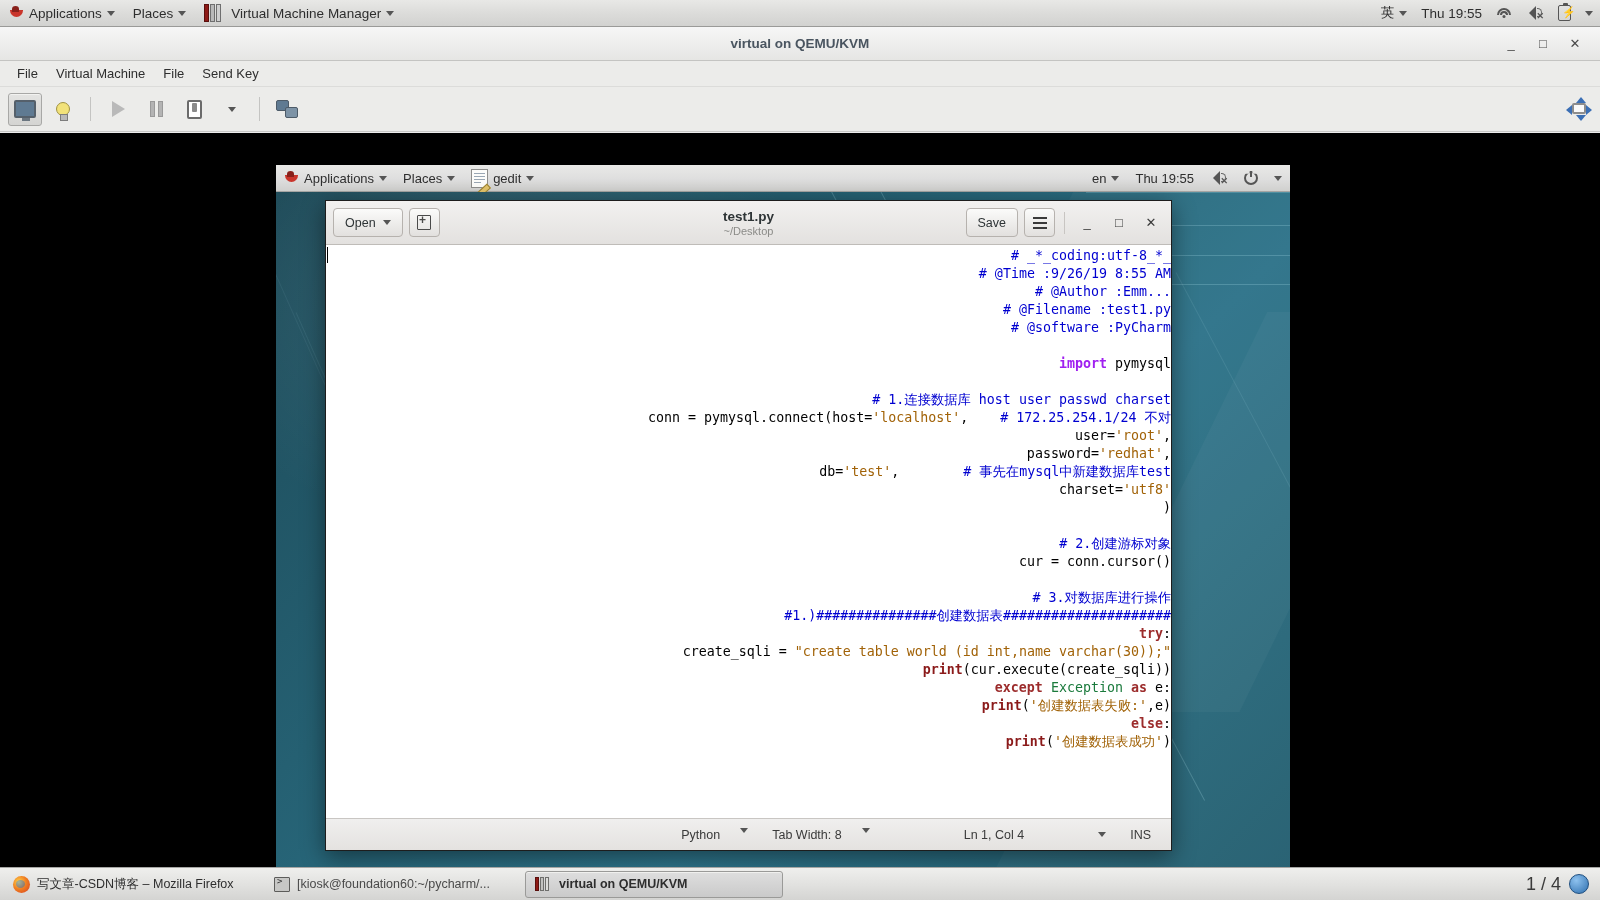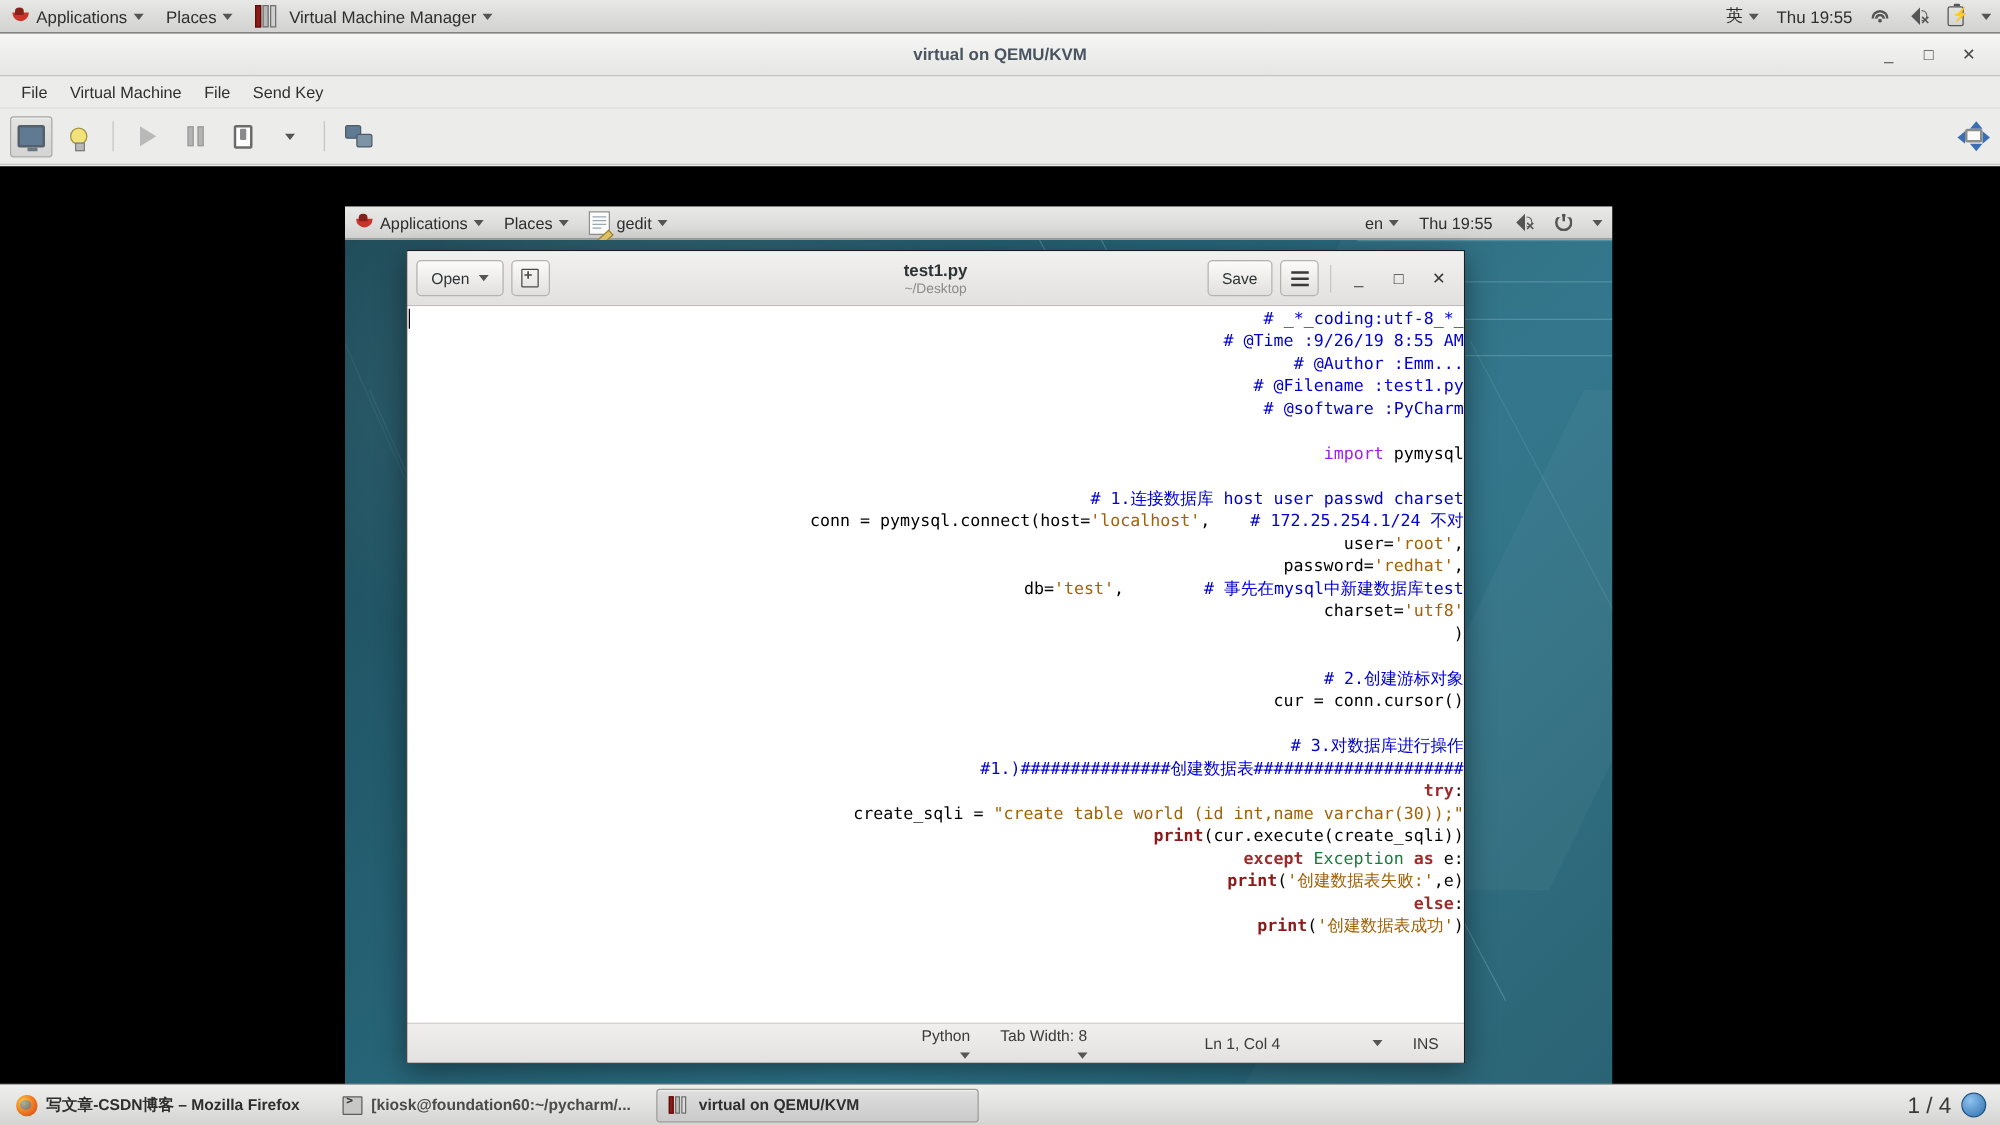--- a/index.html
+++ b/index.html
@@ -182,37 +182,37 @@
   .hb-sep { width:1px; height:22px; background:#c8c5c2; margin:0 3px; }
 
   .gedit-body { flex:1; background:#ffffff; position:relative; overflow:hidden; }
   .code { position:absolute; left:2px; top:2px; right:0;
           font-family:"DejaVu Sans Mono","Liberation Mono",monospace;
           font-size:13.3px; line-height:18px; white-space:pre; color:#000; }
   .code .ln { height:18px;text-align:right; }
   .cursorbar { position:absolute; left:1px; top:2px; width:1px; height:16px; background:#000; }
   .cm { color:#0000d0; }            
   .kw { color:#9c2c2c; font-weight:bold; }  
-  .kwp { color:#a020f0; font-weight:normal;margin-left:16px; } 
+  .kwp { color:#a020f0; font-weight:bold;margin-left:16px; } 
   .st { color:#a16207; }            
   .bi { color:#1a7a3c; }            
   .fn { color:#8b1a1a; font-weight:bold; }
 
   .gedit-sb { height:32px; background:linear-gradient(to bottom,#f0efee,#e4e2e0);
               border-top:1px solid #c9c6c3; display:flex; align-items:center;
               font-size:12.5px; color:#3a3a3a; }
-  .sb-item { display:flex; align-items:flex-end; gap:6px; padding:0 12px;flex-direction:column; }
+  .sb-item { display:flex; align-items:flex-start; gap:20px; padding:0 12px; }
 
   
   .taskbar { position:absolute; left:0; bottom:0; width:1600px; height:33px;
              background: linear-gradient(to bottom,#efefed 0%,#e2e2e0 50%,#d4d4d2 100%);
              border-top:1px solid #a6a6a4; display:flex; align-items:center; padding:0 3px; gap:3px;}
   .tk { height:27px; min-width:0; display:flex; align-items:center; gap:7px;
         padding:0 9px; font-size:12.5px; color:#2e2e2e;
-        border:1px solid transparent; border-radius:3px; overflow:hidden; white-space:nowrap;font-weight:bold; }
+        border:1px solid transparent; border-radius:3px; overflow:hidden; white-space:nowrap; }
   .tk.plain { color:#4a4a4a; }
   .tk.active { background:linear-gradient(to bottom,#dedede,#cacaca);
                border-color:#9a9a98; box-shadow: inset 0 1px 0 #f0f0ee; font-weight:bold;}
   .ff-ico { width:17px;height:17px;border-radius:50%;
             background: radial-gradient(circle at 35% 35%, #ffd24a 0%, #f08022 45%, #d63b1f 100%);
             position:relative; flex:none;}
   .ff-ico::after{content:"";position:absolute;left:3px;top:4px;width:9px;height:8px;
             border-radius:50%;background:radial-gradient(circle at 30% 30%,#5c9ddb,#2f5f9e);opacity:.55;}
   .term-ico { width:16px;height:15px;background:#c7c7c5;border:1.5px solid #5c5c5a;
             border-radius:1px;position:relative;flex:none;}

